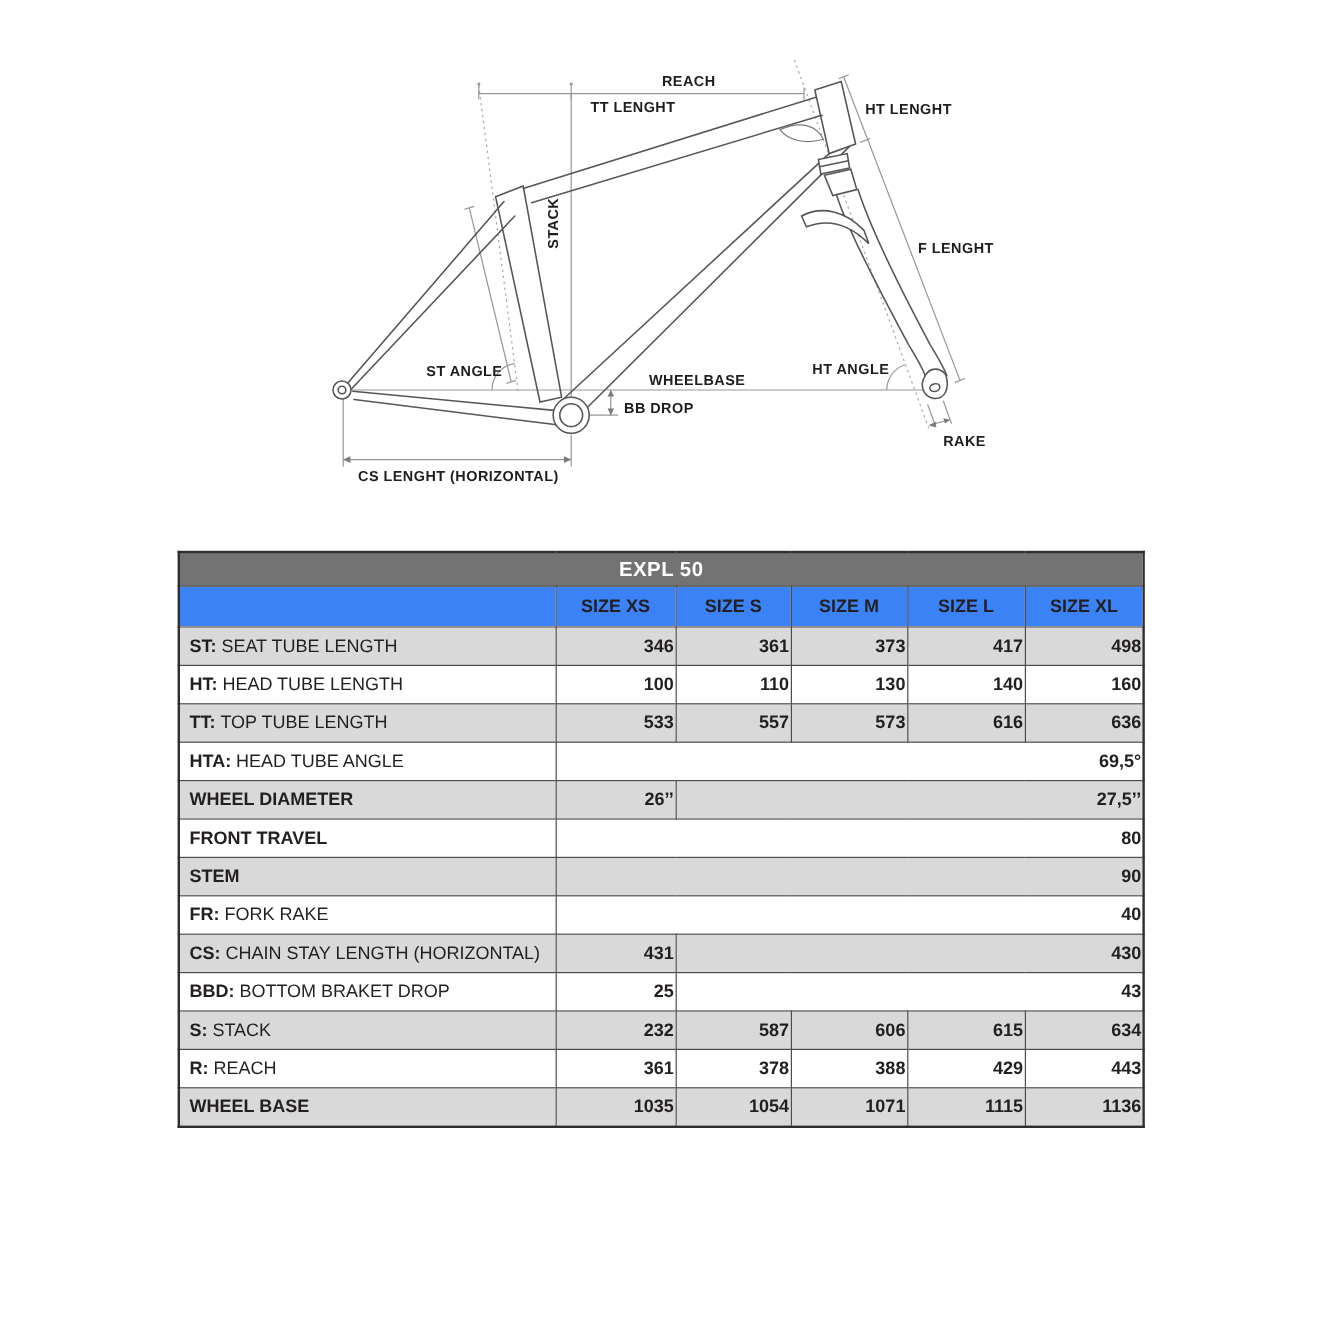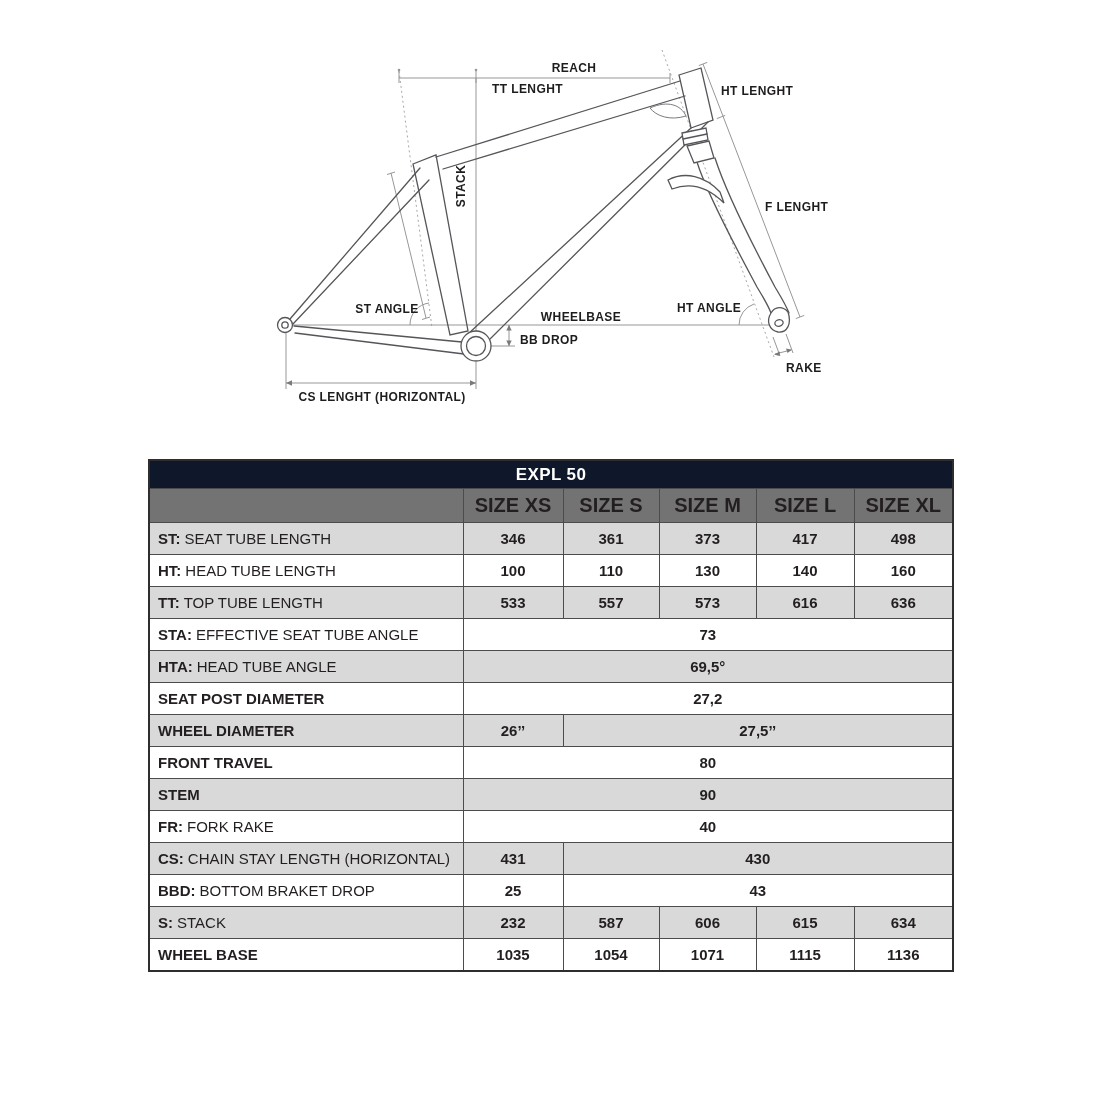--- a/index.html
+++ b/index.html
@@ -9,27 +9,27 @@
   .frame-line{stroke:#55555a;stroke-width:1.3;fill:none;stroke-linecap:round;}
   .frame-fill{stroke:#55555a;stroke-width:1.3;fill:#ffffff;}
   .inner-line{stroke:#7b7b7e;stroke-width:1;fill:none;}
   .dim{stroke:#97979a;stroke-width:1;fill:none;}
   .dash{stroke:#a8a8ab;stroke-width:1;fill:none;stroke-dasharray:2 3;}
   .arrow{fill:#7a7a7d;stroke:none;}
   .dot{fill:#97979a;stroke:none;}
   .tablewrap{position:absolute;left:148px;top:459px;width:804px;}
   table.geo{border-collapse:collapse;table-layout:fixed;width:804px;border:2px solid #2f2d2e;}
   table.geo th,table.geo td{border:1.5px solid #4c4c4f;overflow:hidden;white-space:nowrap;}
-  tr.title-row th{background:#0f172a;color:#ffffff;height:25px;font-size:17px;font-weight:bold;letter-spacing:0.4px;text-align:center;margin-top:18px;}
-  tr.cols-row th{height:31px;font-size:20px;font-weight:bold;text-align:center;background:#737373;margin-top:11px;}
+  tr.title-row th{background:#737373;color:#ffffff;height:25px;font-size:17px;font-weight:bold;letter-spacing:0.4px;text-align:center;margin-top:18px;}
+  tr.cols-row th{height:31px;font-size:15px;font-weight:bold;text-align:center;background:#3b82f6;margin-top:11px;}
   tbody td{height:29px;font-size:15px;}
   tbody tr:nth-child(odd){background:#d9d9d9;}
   tbody tr:nth-child(even){background:#ffffff;}
   td.lbl{text-align:left;padding-left:8px;}
-  td.val{text-align:center;font-weight:bold;}
+  td.val{text-align:right;font-weight:bold;}
   .pfx{font-weight:bold;}
   .pfx:not(:empty){margin-right:4px;}
   .rest{font-weight:normal;}
   tr.allbold .rest{font-weight:bold;}
 </style>
 </head>
 <body>
 
 <svg class="diagram" width="1100" height="450" viewBox="0 0 1100 450" xmlns="http://www.w3.org/2000/svg">
 
@@ -157,30 +157,22 @@
       </tr>
       <tr>
         <td class="lbl"><span class="pfx">TT:</span><span class="rest">TOP TUBE LENGTH</span></td>
         <td class="val">533</td>
         <td class="val">557</td>
         <td class="val">573</td>
         <td class="val">616</td>
         <td class="val">636</td>
       </tr>
       <tr>
-        <td class="lbl"><span class="pfx">STA:</span><span class="rest">EFFECTIVE SEAT TUBE ANGLE</span></td>
-        <td class="val" colspan="5">73</td>
-      </tr>
-      <tr>
         <td class="lbl"><span class="pfx">HTA:</span><span class="rest">HEAD TUBE ANGLE</span></td>
         <td class="val" colspan="5">69,5°</td>
-      </tr>
-      <tr class="allbold">
-        <td class="lbl"><span class="pfx"></span><span class="rest">SEAT POST DIAMETER</span></td>
-        <td class="val" colspan="5">27,2</td>
       </tr>
       <tr class="allbold">
         <td class="lbl"><span class="pfx"></span><span class="rest">WHEEL DIAMETER</span></td>
         <td class="val">26’’</td>
         <td class="val" colspan="4">27,5’’</td>
       </tr>
       <tr class="allbold">
         <td class="lbl"><span class="pfx"></span><span class="rest">FRONT TRAVEL</span></td>
         <td class="val" colspan="5">80</td>
       </tr>
@@ -203,20 +195,28 @@
         <td class="val" colspan="4">43</td>
       </tr>
       <tr>
         <td class="lbl"><span class="pfx">S:</span><span class="rest">STACK</span></td>
         <td class="val">232</td>
         <td class="val">587</td>
         <td class="val">606</td>
         <td class="val">615</td>
         <td class="val">634</td>
       </tr>
+      <tr>
+        <td class="lbl"><span class="pfx">R:</span><span class="rest">REACH</span></td>
+        <td class="val">361</td>
+        <td class="val">378</td>
+        <td class="val">388</td>
+        <td class="val">429</td>
+        <td class="val">443</td>
+      </tr>
       <tr class="allbold">
         <td class="lbl"><span class="pfx"></span><span class="rest">WHEEL BASE</span></td>
         <td class="val">1035</td>
         <td class="val">1054</td>
         <td class="val">1071</td>
         <td class="val">1115</td>
         <td class="val">1136</td>
       </tr>
     </tbody>
   </table>

